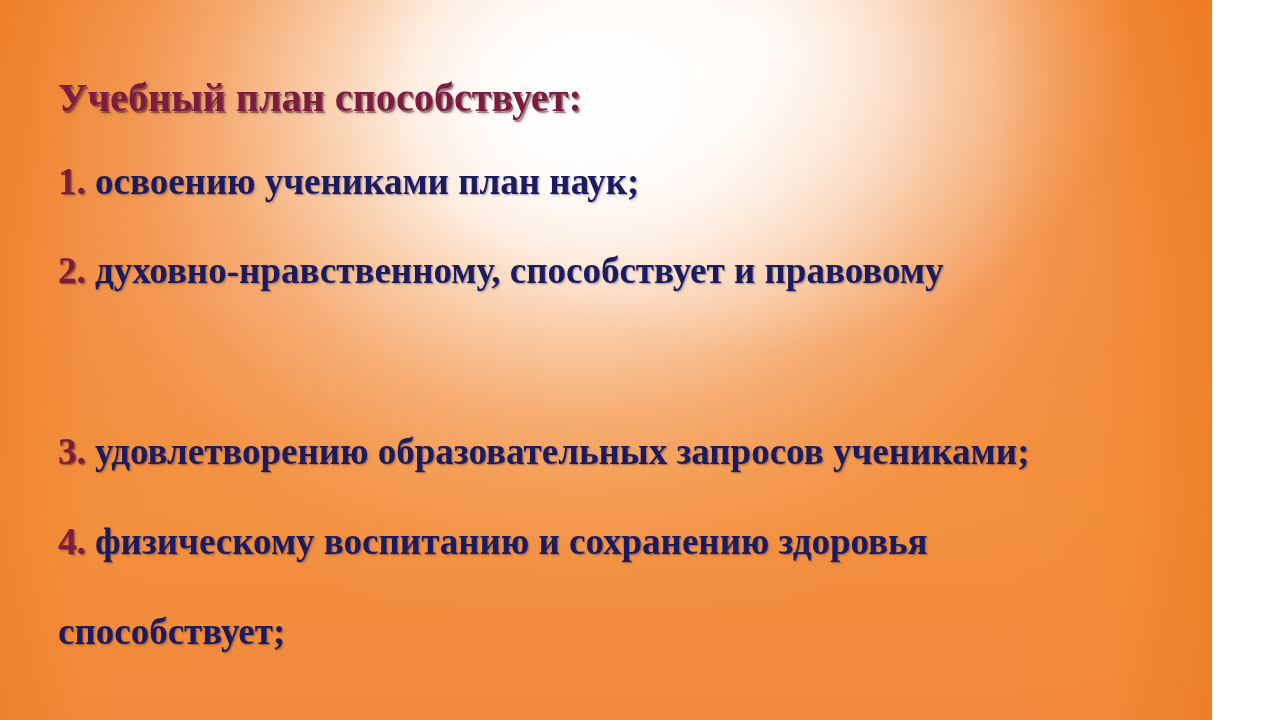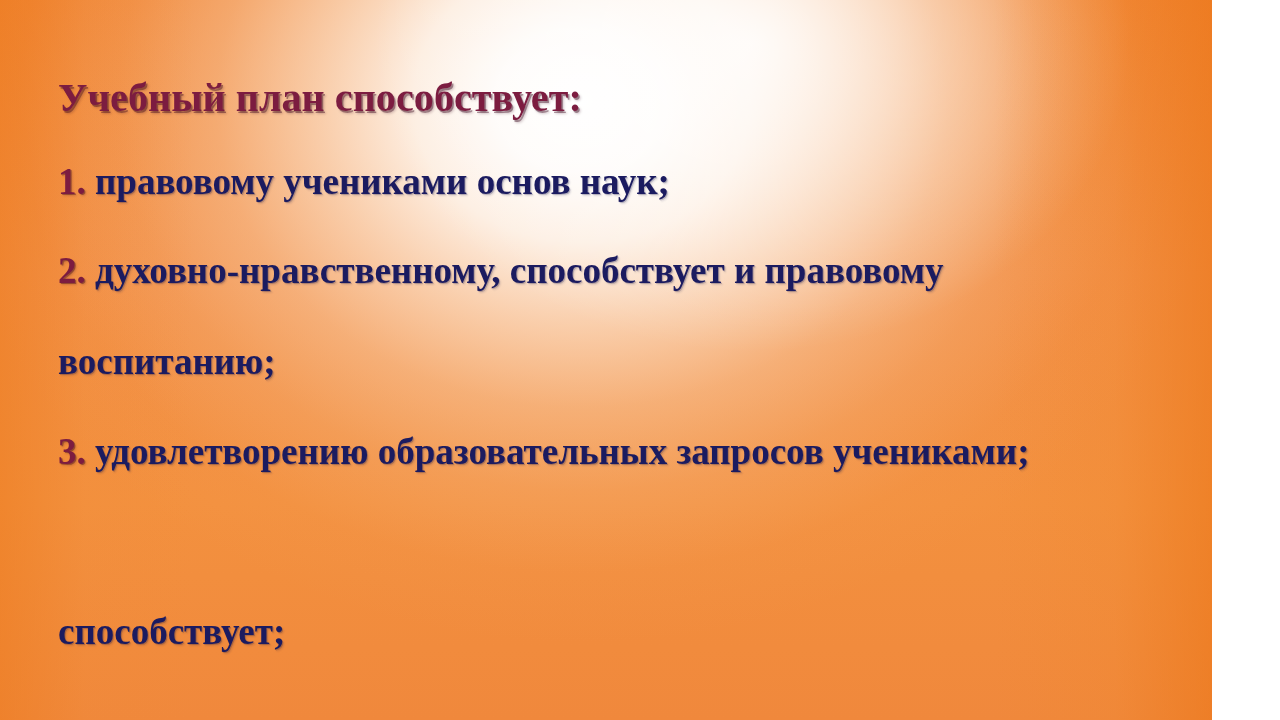--- a/index.html
+++ b/index.html
@@ -133,25 +133,25 @@
 
   <div class="bg-base"></div>
   <div class="bg-glow"></div>
   <div class="bg-glow2"></div>
   <div class="bg-edges"></div>
 
   <div id="content">
 
     <div class="line title">Учебный план способствует:</div>
 
-    <div class="line item l1"><span class="num">1.</span> <span>правовому учениками основ наук;</span></div>
+    <div class="line item l1"><span class="num">1.</span> <span>освоению учениками план наук;</span></div>
 
     <div class="line item l2"><span class="num">2.</span> <span>духовно-нравственному, способствует и правовому</span></div>
 
-    <div class="line item l2b">воспитанию;</div>
 
     <div class="line item l3"><span class="num">3.</span> <span>удовлетворению образовательных запросов учениками;</span></div>
 
+    <div class="line item l4"><span class="num">4.</span> <span>физическому воспитанию и сохранению здоровья</span></div>
 
     <div class="line item l4b">способствует;</div>
 
   </div>
 </div>
 
 </body></html>

